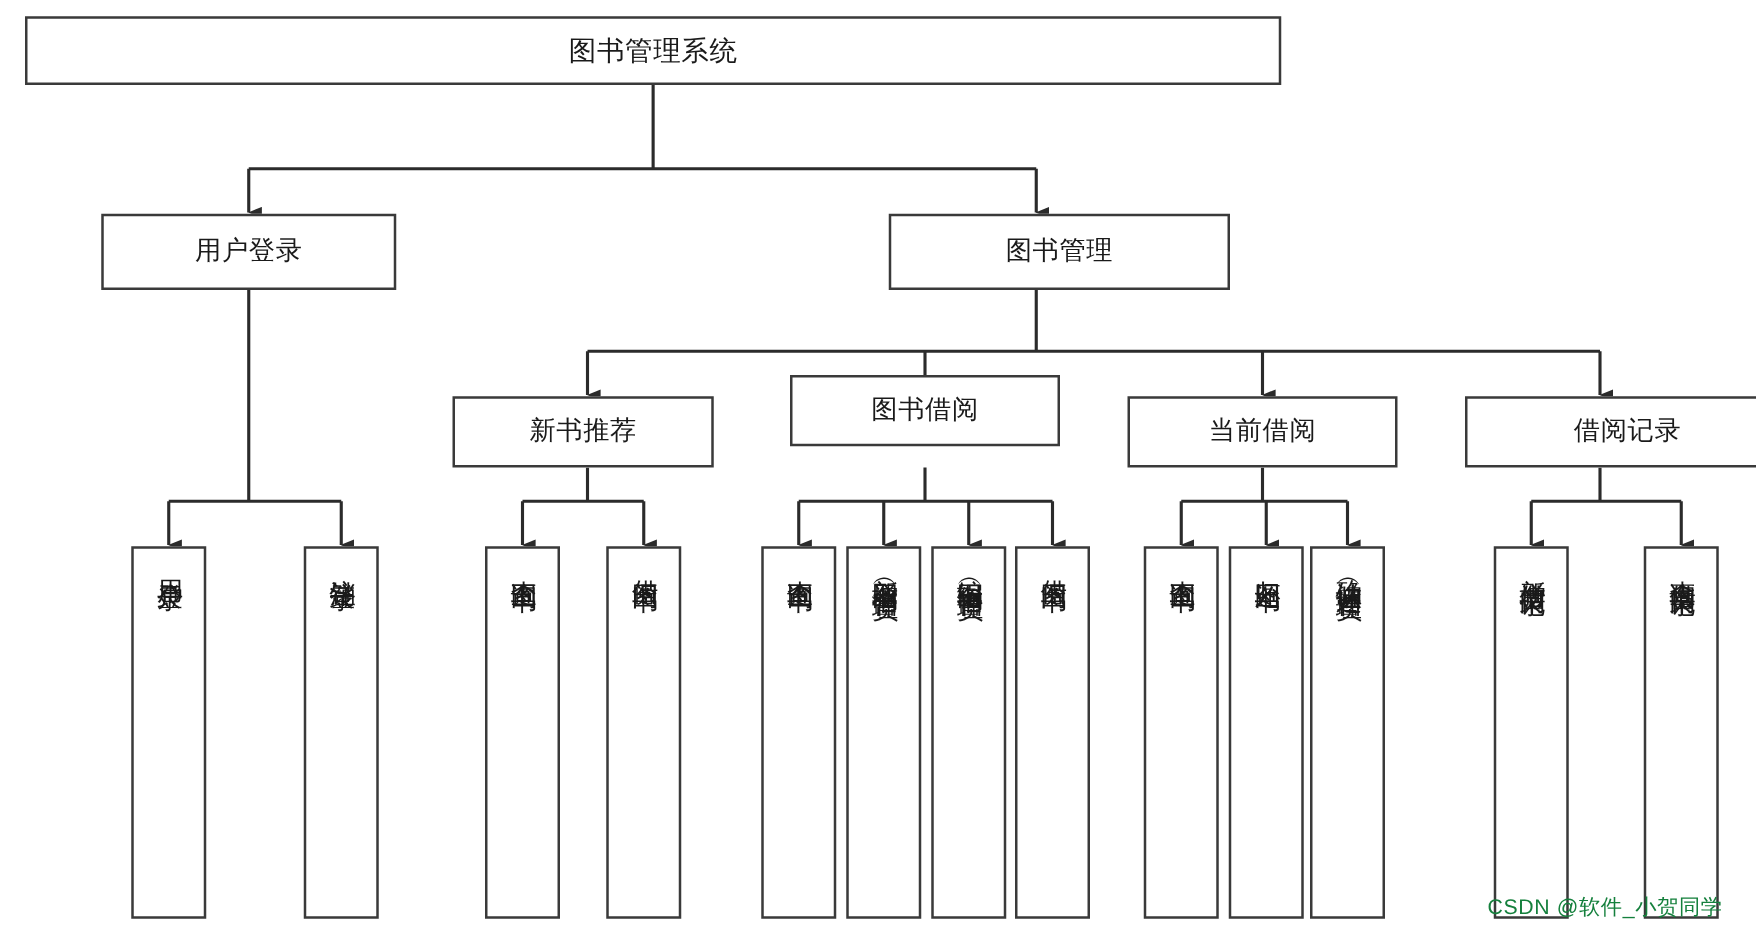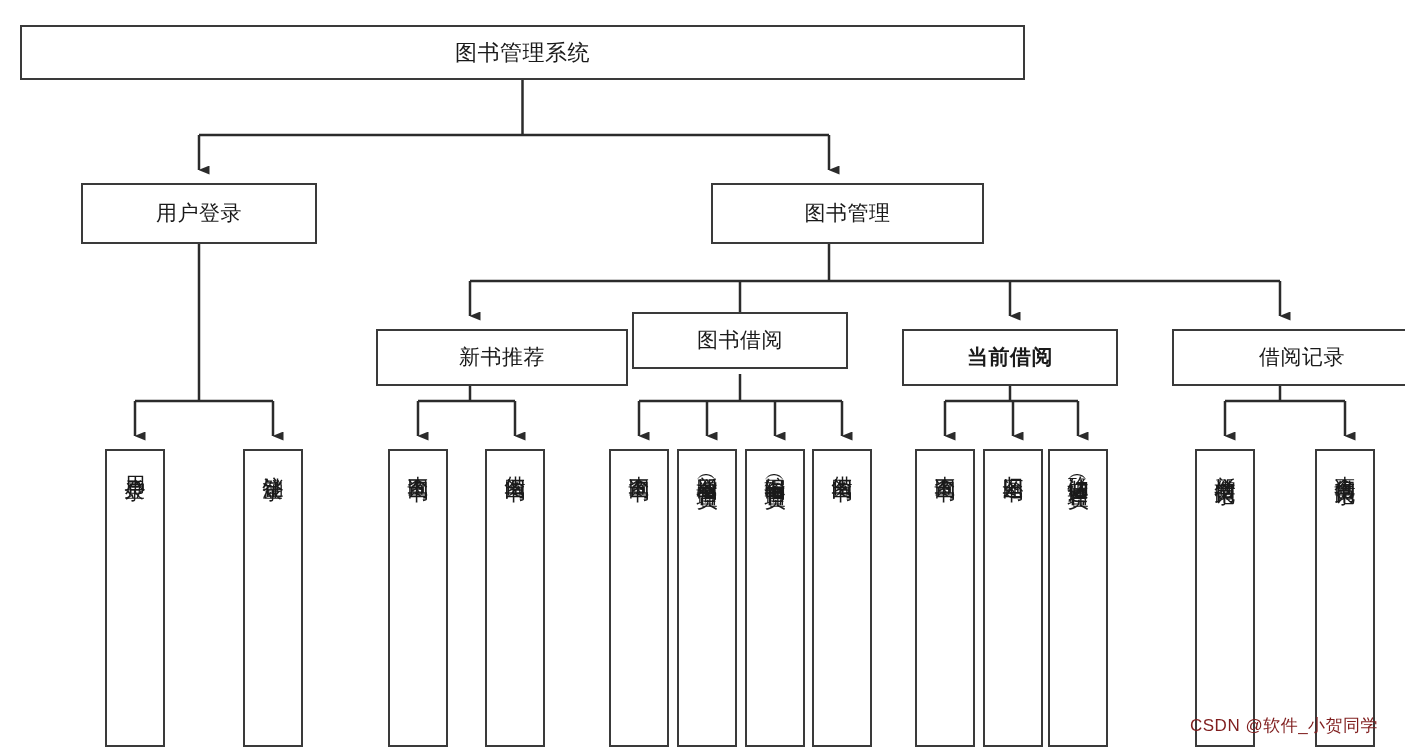--- a/index.html
+++ b/index.html
@@ -29,21 +29,20 @@
   .node {
     position: absolute;
     box-sizing: border-box;
     background: #ffffff;
     border: 2px solid #3a3a3a;
     display: flex;
     align-items: center;
     justify-content: center;
     color: #1a1a1a;
     z-index: 2;
-    margin-top: 12px;
   }
   .node.horiz {
     writing-mode: horizontal-tb;
   }
   .node-label {
     display: block;
     text-align: center;
     line-height: 1.18;
     letter-spacing: 0.5px;
     white-space: pre;
@@ -62,21 +61,21 @@
   .node.vert .node-label {
     writing-mode: vertical-rl;
     text-orientation: upright;
     font-size: 21px;
     line-height: 1.05;
     letter-spacing: 2px;
     white-space: nowrap;
   }
   .watermark {
     position: absolute;
-    color: #7f1d1d;
+    color: #15803d;
     font-size: 17px;
     letter-spacing: 0.5px;
     white-space: nowrap;
     z-index: 3;
     user-select: none;
   }
 </style>
 </head>
 <body>
 
@@ -126,27 +125,27 @@
   <div id="node-layer">
       <div class="node horiz root" style="left: 20px; top: 13px; width: 1005px; height: 55px;">
         <span class="node-label">图书管理系统</span>
       </div>
       <div class="node horiz" style="left: 81px; top: 171px; width: 236px; height: 61px;">
         <span class="node-label">用户登录</span>
       </div>
       <div class="node horiz" style="left: 711px; top: 171px; width: 273px; height: 61px;">
         <span class="node-label">图书管理</span>
       </div>
-      <div class="node horiz" style="left: 376px; top: 317px; width: 252px; height: 57px;">
+      <div class="node horiz" style="left: 362px; top: 317px; width: 209px; height: 57px;">
         <span class="node-label">新书推荐</span>
       </div>
       <div class="node horiz" style="left: 632px; top: 300px; width: 216px; height: 57px;">
         <span class="node-label">图书借阅</span>
       </div>
-      <div class="node horiz" style="left: 902px; top: 317px; width: 216px; height: 57px; font-weight: bold;">
+      <div class="node horiz" style="left: 902px; top: 317px; width: 216px; height: 57px;">
         <span class="node-label">当前借阅</span>
       </div>
       <div class="node horiz" style="left: 1172px; top: 317px; width: 260px; height: 57px;">
         <span class="node-label">借阅记录</span>
       </div>
       <div class="node vert" style="left: 105px; top: 437px; width: 60px; height: 298px;">
         <span class="node-label">用户登录</span>
       </div>
       <div class="node vert" style="left: 243px; top: 437px; width: 60px; height: 298px;">
         <span class="node-label">注销登录</span>

